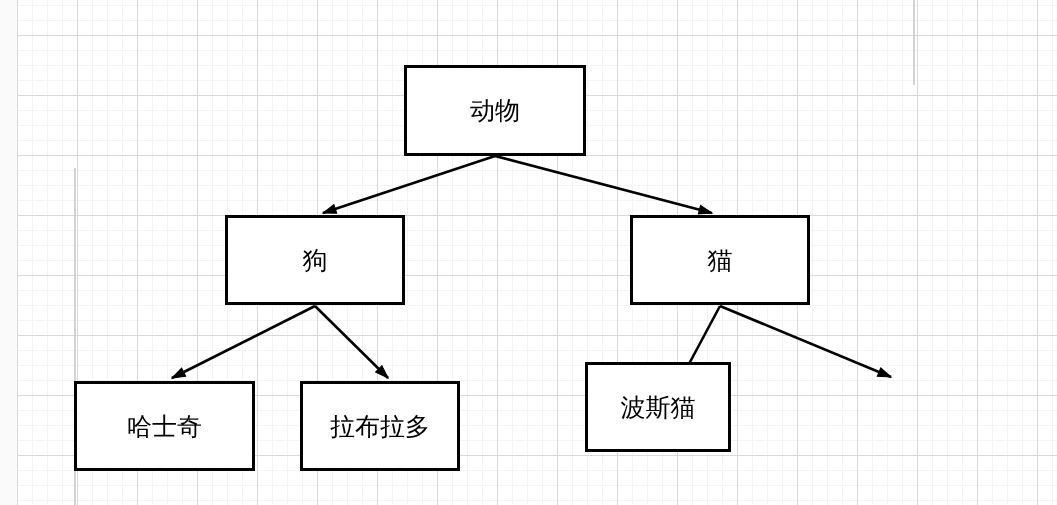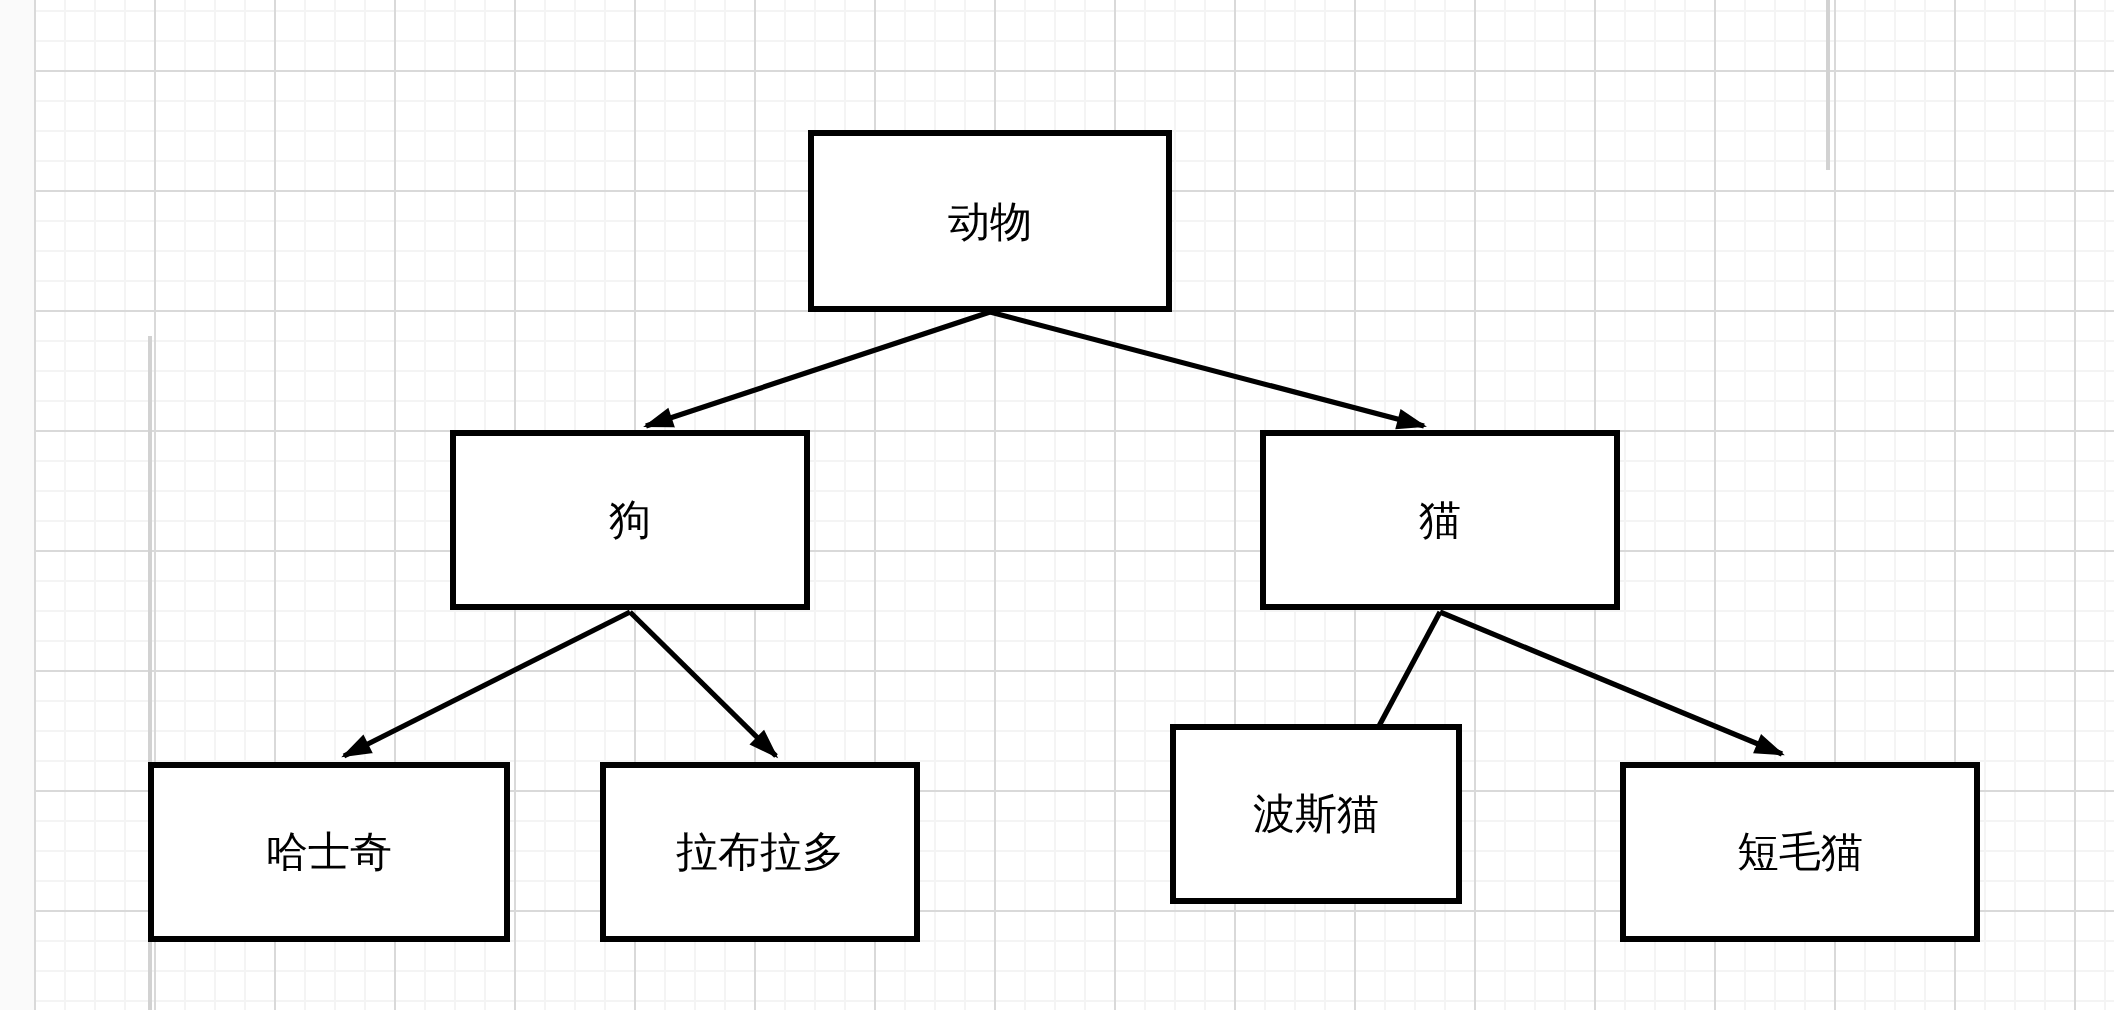--- a/index.html
+++ b/index.html
@@ -51,21 +51,21 @@
     position: absolute;
     box-sizing: border-box;
     background: #ffffff;
     border: 3px solid #000000;
     display: flex;
     align-items: center;
     justify-content: center;
     cursor: move;
   }
   .node-label {
-    font-size: 21px;
+    font-size: 25px;
     color: #000000;
     white-space: nowrap;
     text-align: center;
   }
 </style>
 </head>
 <body>
 
 <div class="canvas">
 
@@ -98,17 +98,14 @@
   </div>
   <div class="node" style="left: 74px; top: 381px; width: 181px; height: 90px;">
     <span class="node-label">哈士奇</span>
   </div>
   <div class="node" style="left: 300px; top: 381px; width: 160px; height: 90px;">
     <span class="node-label">拉布拉多</span>
   </div>
   <div class="node" style="left: 585px; top: 362px; width: 146px; height: 90px;">
     <span class="node-label">波斯猫</span>
   </div>
-  <div class="node" style="left: 810px; top: 381px; width: 180px; height: 90px;">
-    <span class="node-label">短毛猫</span>
-  </div>
 
 </div>
 
 </body></html>

